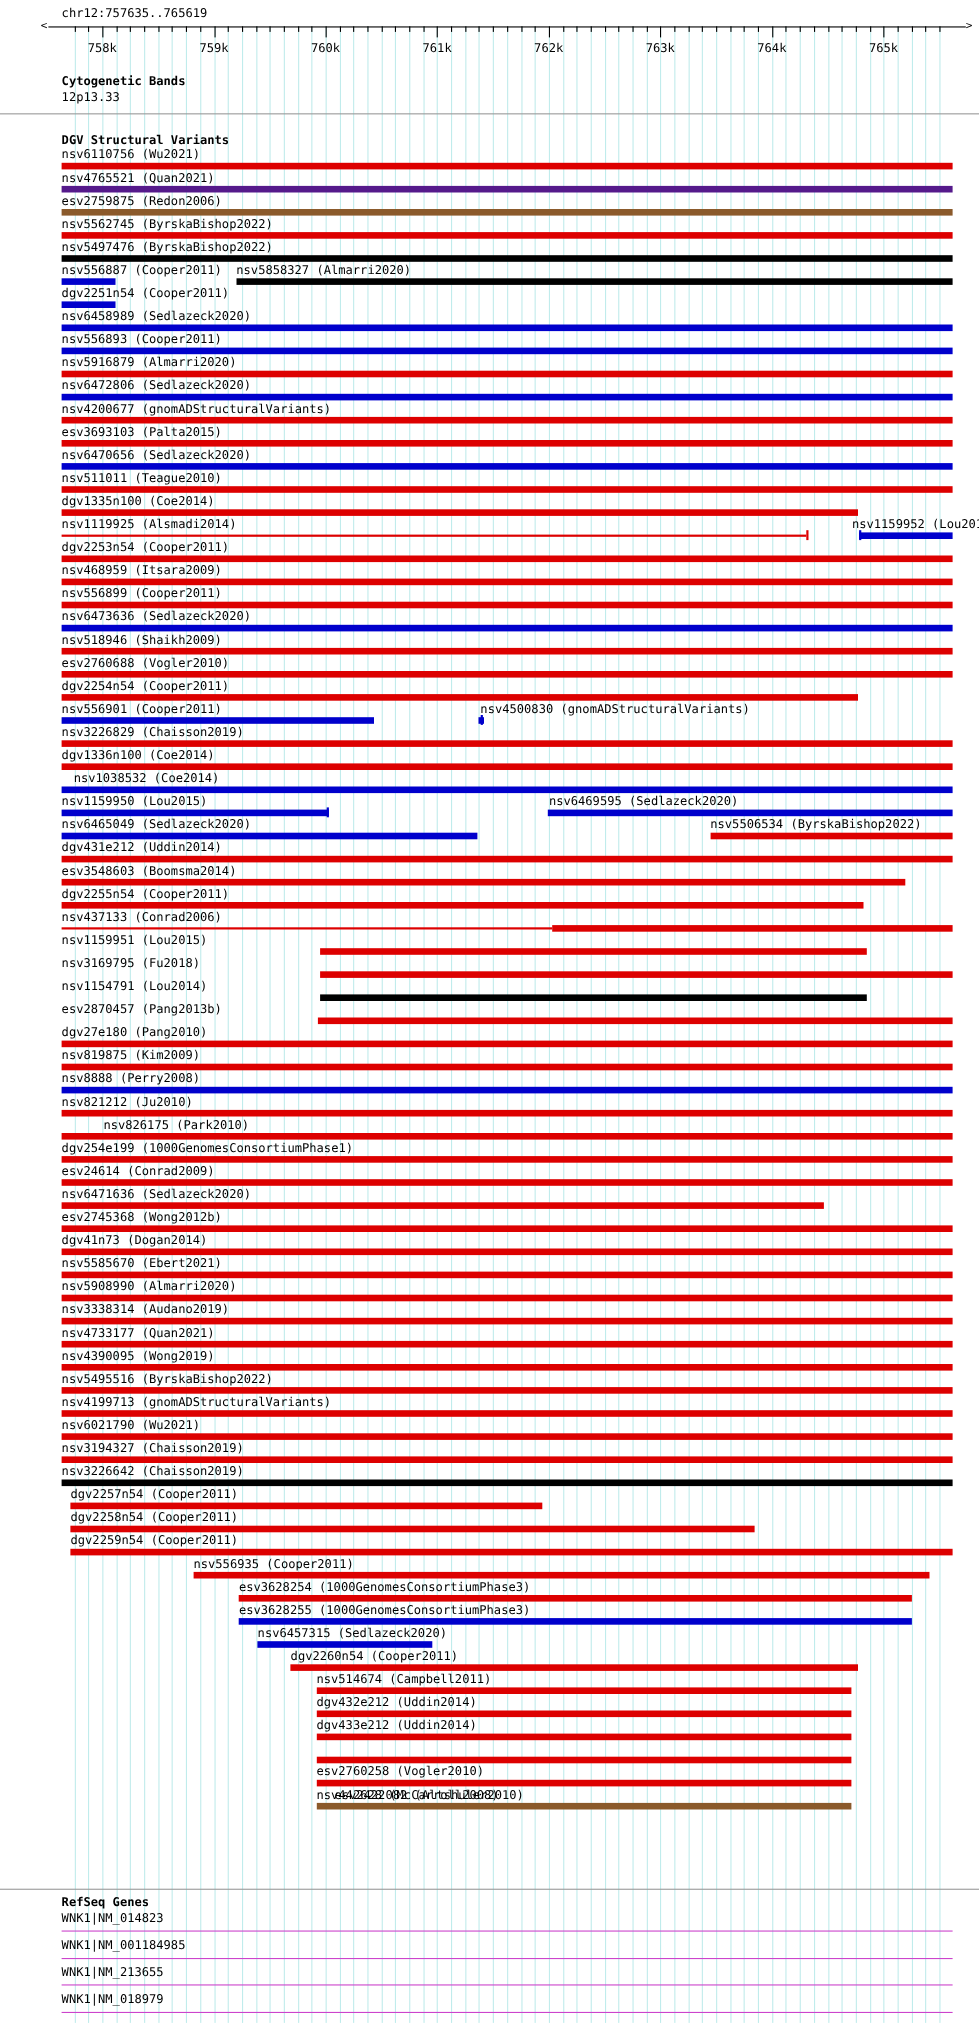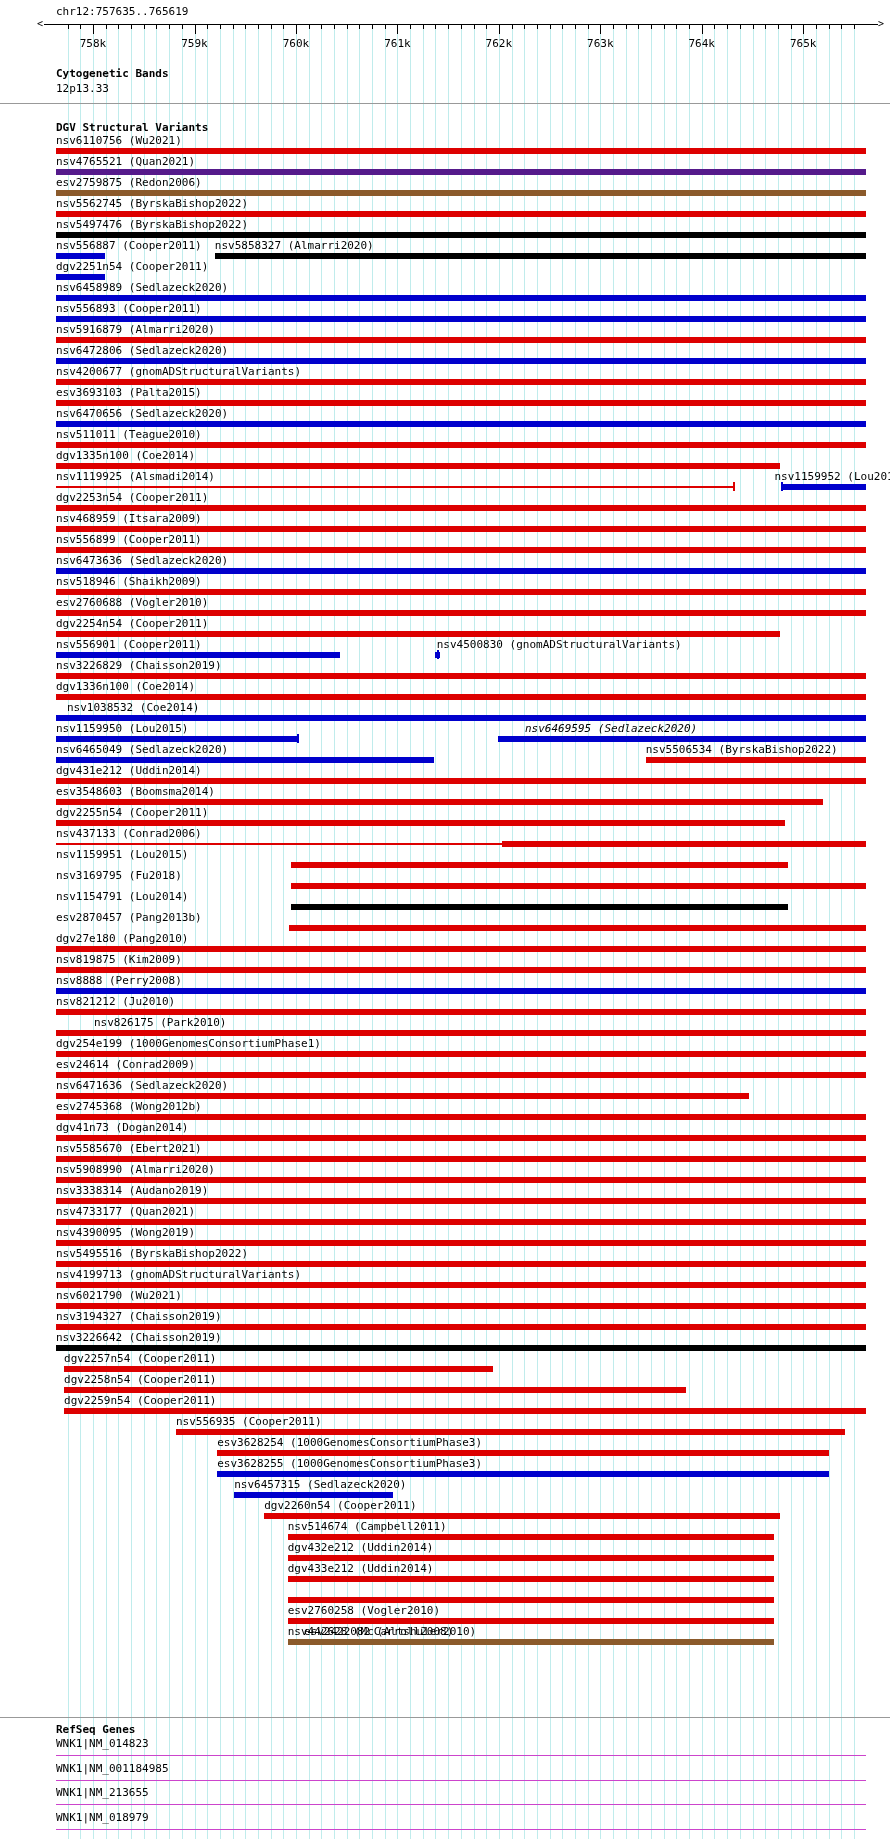--- a/index.html
+++ b/index.html
@@ -294,21 +294,21 @@
         <div class="vbar" style="left: 56px; width: 810px; background: rgb(221, 0, 0);"></div>
       </div>
       <div class="vrow">
         <span class="vlabel" style="left: 67px;">nsv1038532 (Coe2014)</span>
         <div class="vbar" style="left: 56px; width: 810px; background: rgb(0, 0, 204);"></div>
       </div>
       <div class="vrow">
         <span class="vlabel" style="left: 56px;">nsv1159950 (Lou2015)</span>
         <div class="vbar" style="left: 56px; width: 243px; background: rgb(0, 0, 204);"></div>
         <div class="vtick" style="left: 297.4px; background: rgb(0, 0, 204);"></div>
-        <span class="vlabel" style="left: 525px; font-style: italic;">nsv6469595 (Sedlazeck2020)</span>
+        <span class="vlabel" style="left: 499px;">nsv6469595 (Sedlazeck2020)</span>
         <div class="vbar" style="left: 498.3px; width: 367.7px; background: rgb(0, 0, 204);"></div>
       </div>
       <div class="vrow">
         <span class="vlabel" style="left: 56px;">nsv6465049 (Sedlazeck2020)</span>
         <div class="vbar" style="left: 56px; width: 378.3px; background: rgb(0, 0, 204);"></div>
         <span class="vlabel" style="left: 645.7px;">nsv5506534 (ByrskaBishop2022)</span>
         <div class="vbar" style="left: 645.7px; width: 220.3px; background: rgb(221, 0, 0);"></div>
       </div>
       <div class="vrow">
         <span class="vlabel" style="left: 56px;">dgv431e212 (Uddin2014)</span>

